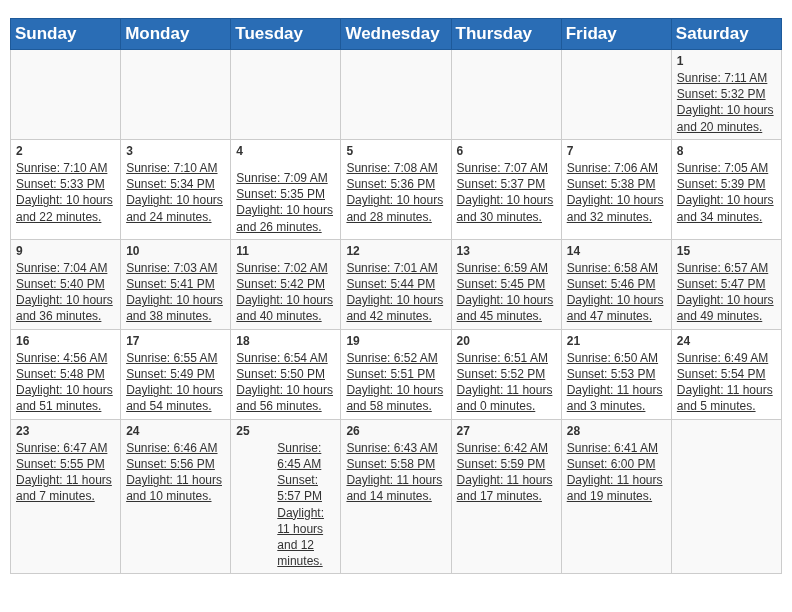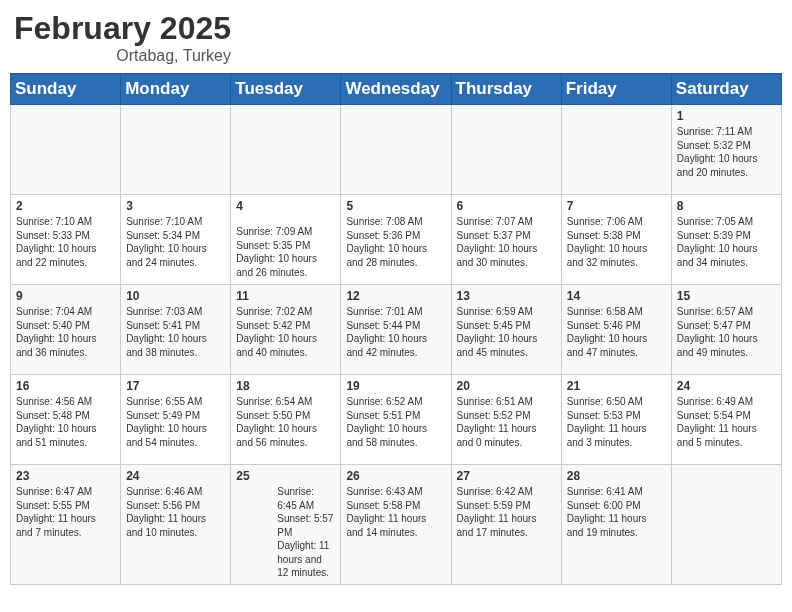--- a/index.html
+++ b/index.html
@@ -69,37 +69,34 @@
       min-height: 80px;
       height: 90px;
     }
     .day-num {
       font-size: 12px;
       font-weight: bold;
       margin-bottom: 2px;
       display: block;
     }
     .cell-text {
-      font-size: 10px;
+      font-size: 12px;
       line-height: 1.35;
       color: #333;
+      text-decoration: underline;
     }
     .empty { background: #fafafa; }
     tr:nth-child(odd) td { background: #f9f9f9; }
     tr:nth-child(even) td { background: #ffffff; }
     .calendar thead tr th { background: #2a6db5; }
   </style>
 </head>
 <body>
 
 <div class="header">
-  <div class="title-block">
-    <div class="month-title">February 2025</div>
-    <div class="location">Ortabag, Turkey</div>
-  </div>
 </div>
 
 <table class="calendar">
   <thead>
     <tr>
     <th>Sunday</th>
         <th>Monday</th>
         <th>Tuesday</th>
         <th>Wednesday</th>
         <th>Thursday</th>

